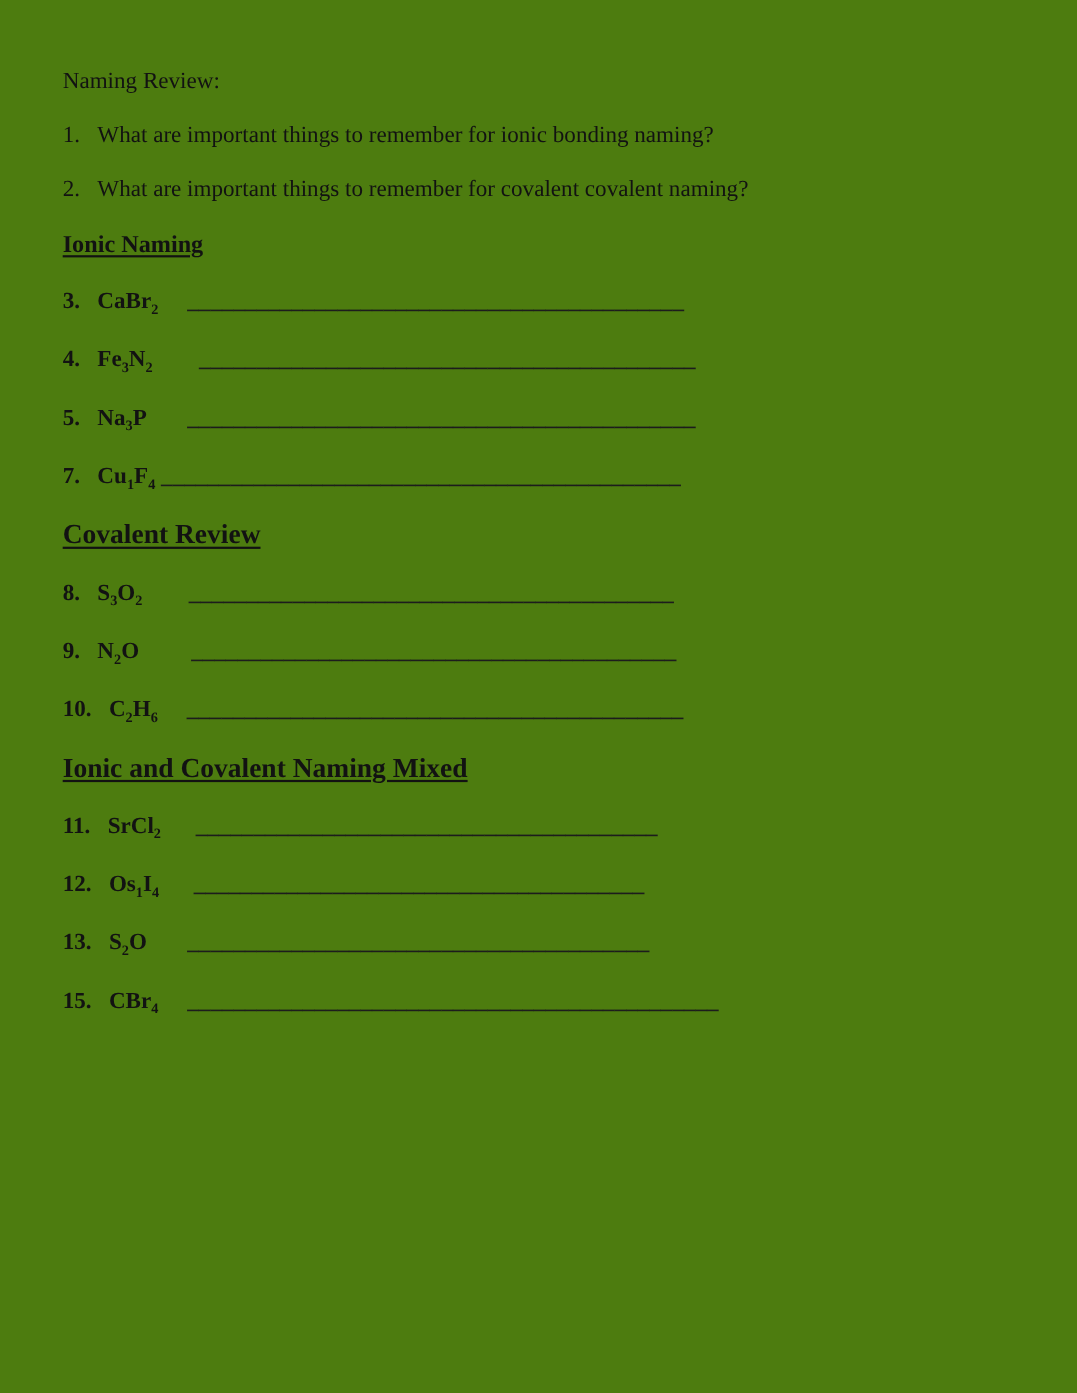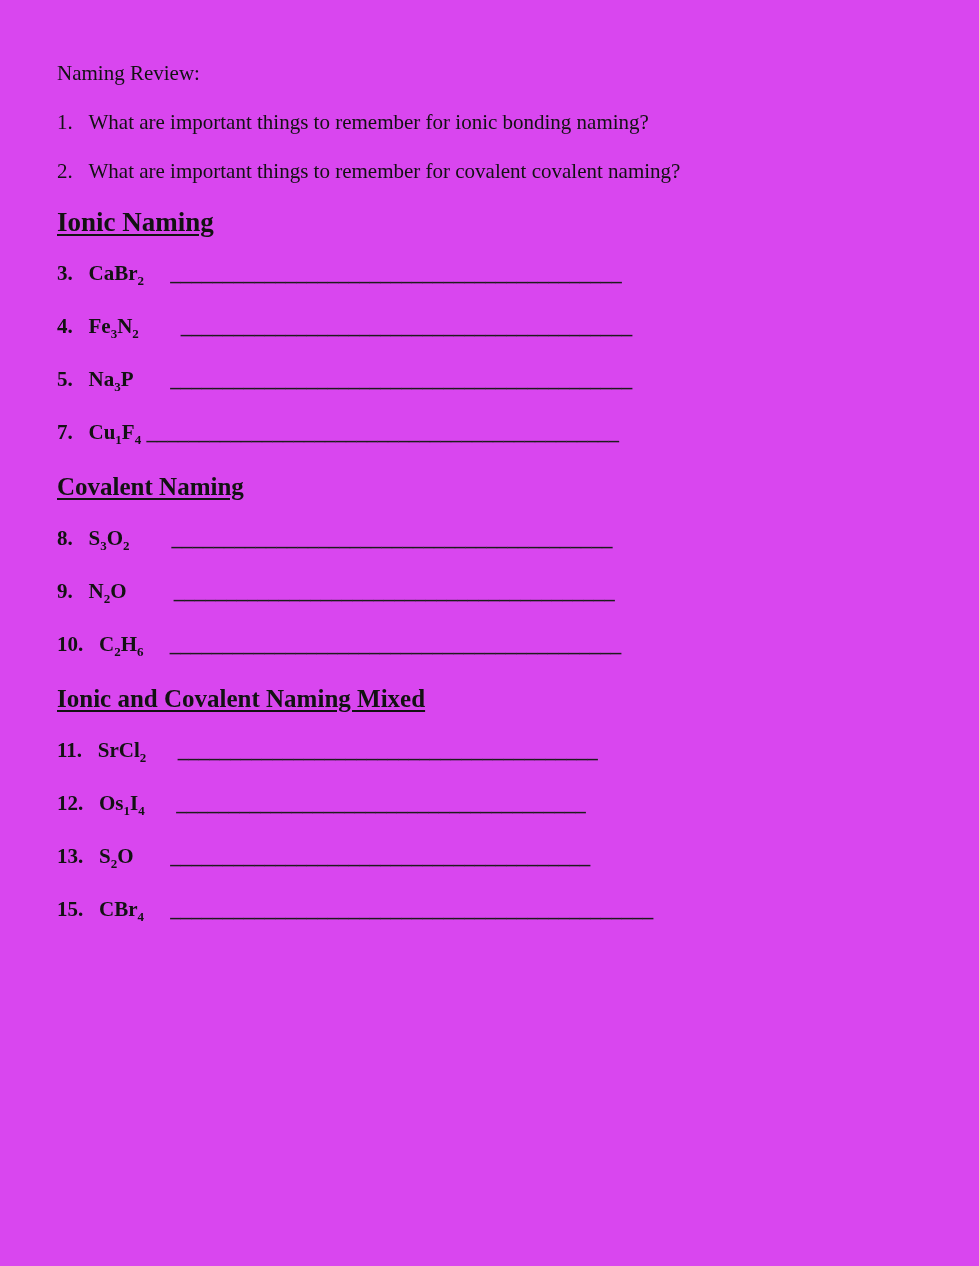--- a/index.html
+++ b/index.html
@@ -12,21 +12,21 @@
     height: 1266px;
     overflow: hidden;
     color: #121212;
     font-family: "Liberation Serif", "DejaVu Serif", serif;
   }
   .page {
     box-sizing: border-box;
     width: 979px;
     height: 1266px;
     padding: 60px 50px 0 57px;
-    background: #d946ef;
+    background: #4d7c0f;
   }
   .row {
     font-size: 21px;
     line-height: 27px;
     margin: 0 0 22px 0;
     white-space: nowrap;
   }
   .item {
     font-size: 21px;
     line-height: 27px;
@@ -38,21 +38,21 @@
     font-size: 25px;
     line-height: 30px;
     margin: 0 0 23px 0;
     font-weight: bold;
     text-decoration: underline;
     text-decoration-thickness: 2px;
     text-underline-offset: 3px;
     white-space: nowrap;
   }
   section:first-of-type .heading {
-    font-size: 27px;
+    font-size: 22px;
   }
   .numgap, .spacer {
     white-space: pre;
   }
   .formula sub {
     font-size: 13px;
     line-height: 0;
   }
   .blank {
     color: #1c1c1c;
@@ -69,21 +69,21 @@
     </div>
   <div id="sections">
       <section class="sec">
         <h2 class="heading">Ionic Naming</h2>
         <p class="item"><span class="num">3.</span><span class="numgap">&nbsp;&nbsp;&nbsp;</span><span class="formula">CaBr<sub>2</sub></span><span class="spacer">&nbsp;&nbsp;&nbsp;&nbsp;&nbsp;</span><span class="blank">___________________________________________</span></p>
         <p class="item"><span class="num">4.</span><span class="numgap">&nbsp;&nbsp;&nbsp;</span><span class="formula">Fe<sub>3</sub>N<sub>2</sub></span><span class="spacer">&nbsp;&nbsp;&nbsp;&nbsp;&nbsp;&nbsp;&nbsp;&nbsp;</span><span class="blank">___________________________________________</span></p>
         <p class="item"><span class="num">5.</span><span class="numgap">&nbsp;&nbsp;&nbsp;</span><span class="formula">Na<sub>3</sub>P</span><span class="spacer">&nbsp;&nbsp;&nbsp;&nbsp;&nbsp;&nbsp;&nbsp;</span><span class="blank">____________________________________________</span></p>
         <p class="item"><span class="num">7.</span><span class="numgap">&nbsp;&nbsp;&nbsp;</span><span class="formula">Cu<sub>1</sub>F<sub>4</sub></span><span class="spacer">&nbsp;</span><span class="blank">_____________________________________________</span></p>
       </section>
       <section class="sec">
-        <h2 class="heading">Covalent Naming</h2>
+        <h2 class="heading">Covalent Review</h2>
         <p class="item"><span class="num">8.</span><span class="numgap">&nbsp;&nbsp;&nbsp;</span><span class="formula">S<sub>3</sub>O<sub>2</sub></span><span class="spacer">&nbsp;&nbsp;&nbsp;&nbsp;&nbsp;&nbsp;&nbsp;&nbsp;</span><span class="blank">__________________________________________</span></p>
         <p class="item"><span class="num">9.</span><span class="numgap">&nbsp;&nbsp;&nbsp;</span><span class="formula">N<sub>2</sub>O</span><span class="spacer">&nbsp;&nbsp;&nbsp;&nbsp;&nbsp;&nbsp;&nbsp;&nbsp;&nbsp;</span><span class="blank">__________________________________________</span></p>
         <p class="item"><span class="num">10.</span><span class="numgap">&nbsp;&nbsp;&nbsp;</span><span class="formula">C<sub>2</sub>H<sub>6</sub></span><span class="spacer">&nbsp;&nbsp;&nbsp;&nbsp;&nbsp;</span><span class="blank">___________________________________________</span></p>
       </section>
       <section class="sec">
         <h2 class="heading">Ionic and Covalent Naming Mixed</h2>
         <p class="item"><span class="num">11.</span><span class="numgap">&nbsp;&nbsp;&nbsp;</span><span class="formula">SrCl<sub>2</sub></span><span class="spacer">&nbsp;&nbsp;&nbsp;&nbsp;&nbsp;&nbsp;</span><span class="blank">________________________________________</span></p>
         <p class="item"><span class="num">12.</span><span class="numgap">&nbsp;&nbsp;&nbsp;</span><span class="formula">Os<sub>1</sub>I<sub>4</sub></span><span class="spacer">&nbsp;&nbsp;&nbsp;&nbsp;&nbsp;&nbsp;</span><span class="blank">_______________________________________</span></p>
         <p class="item"><span class="num">13.</span><span class="numgap">&nbsp;&nbsp;&nbsp;</span><span class="formula">S<sub>2</sub>O</span><span class="spacer">&nbsp;&nbsp;&nbsp;&nbsp;&nbsp;&nbsp;&nbsp;</span><span class="blank">________________________________________</span></p>
         <p class="item"><span class="num">15.</span><span class="numgap">&nbsp;&nbsp;&nbsp;</span><span class="formula">CBr<sub>4</sub></span><span class="spacer">&nbsp;&nbsp;&nbsp;&nbsp;&nbsp;</span><span class="blank">______________________________________________</span></p>

